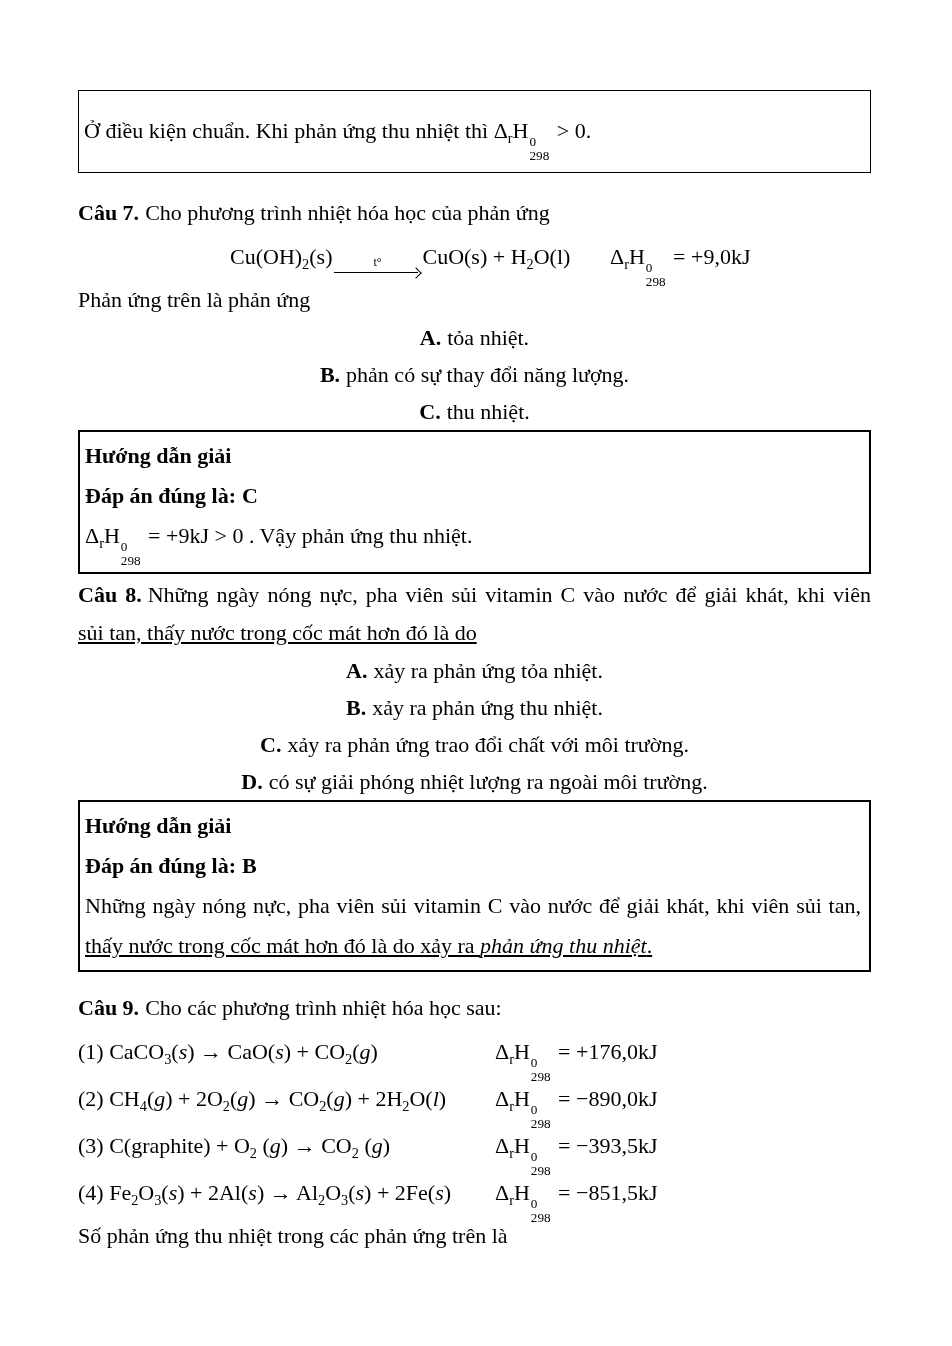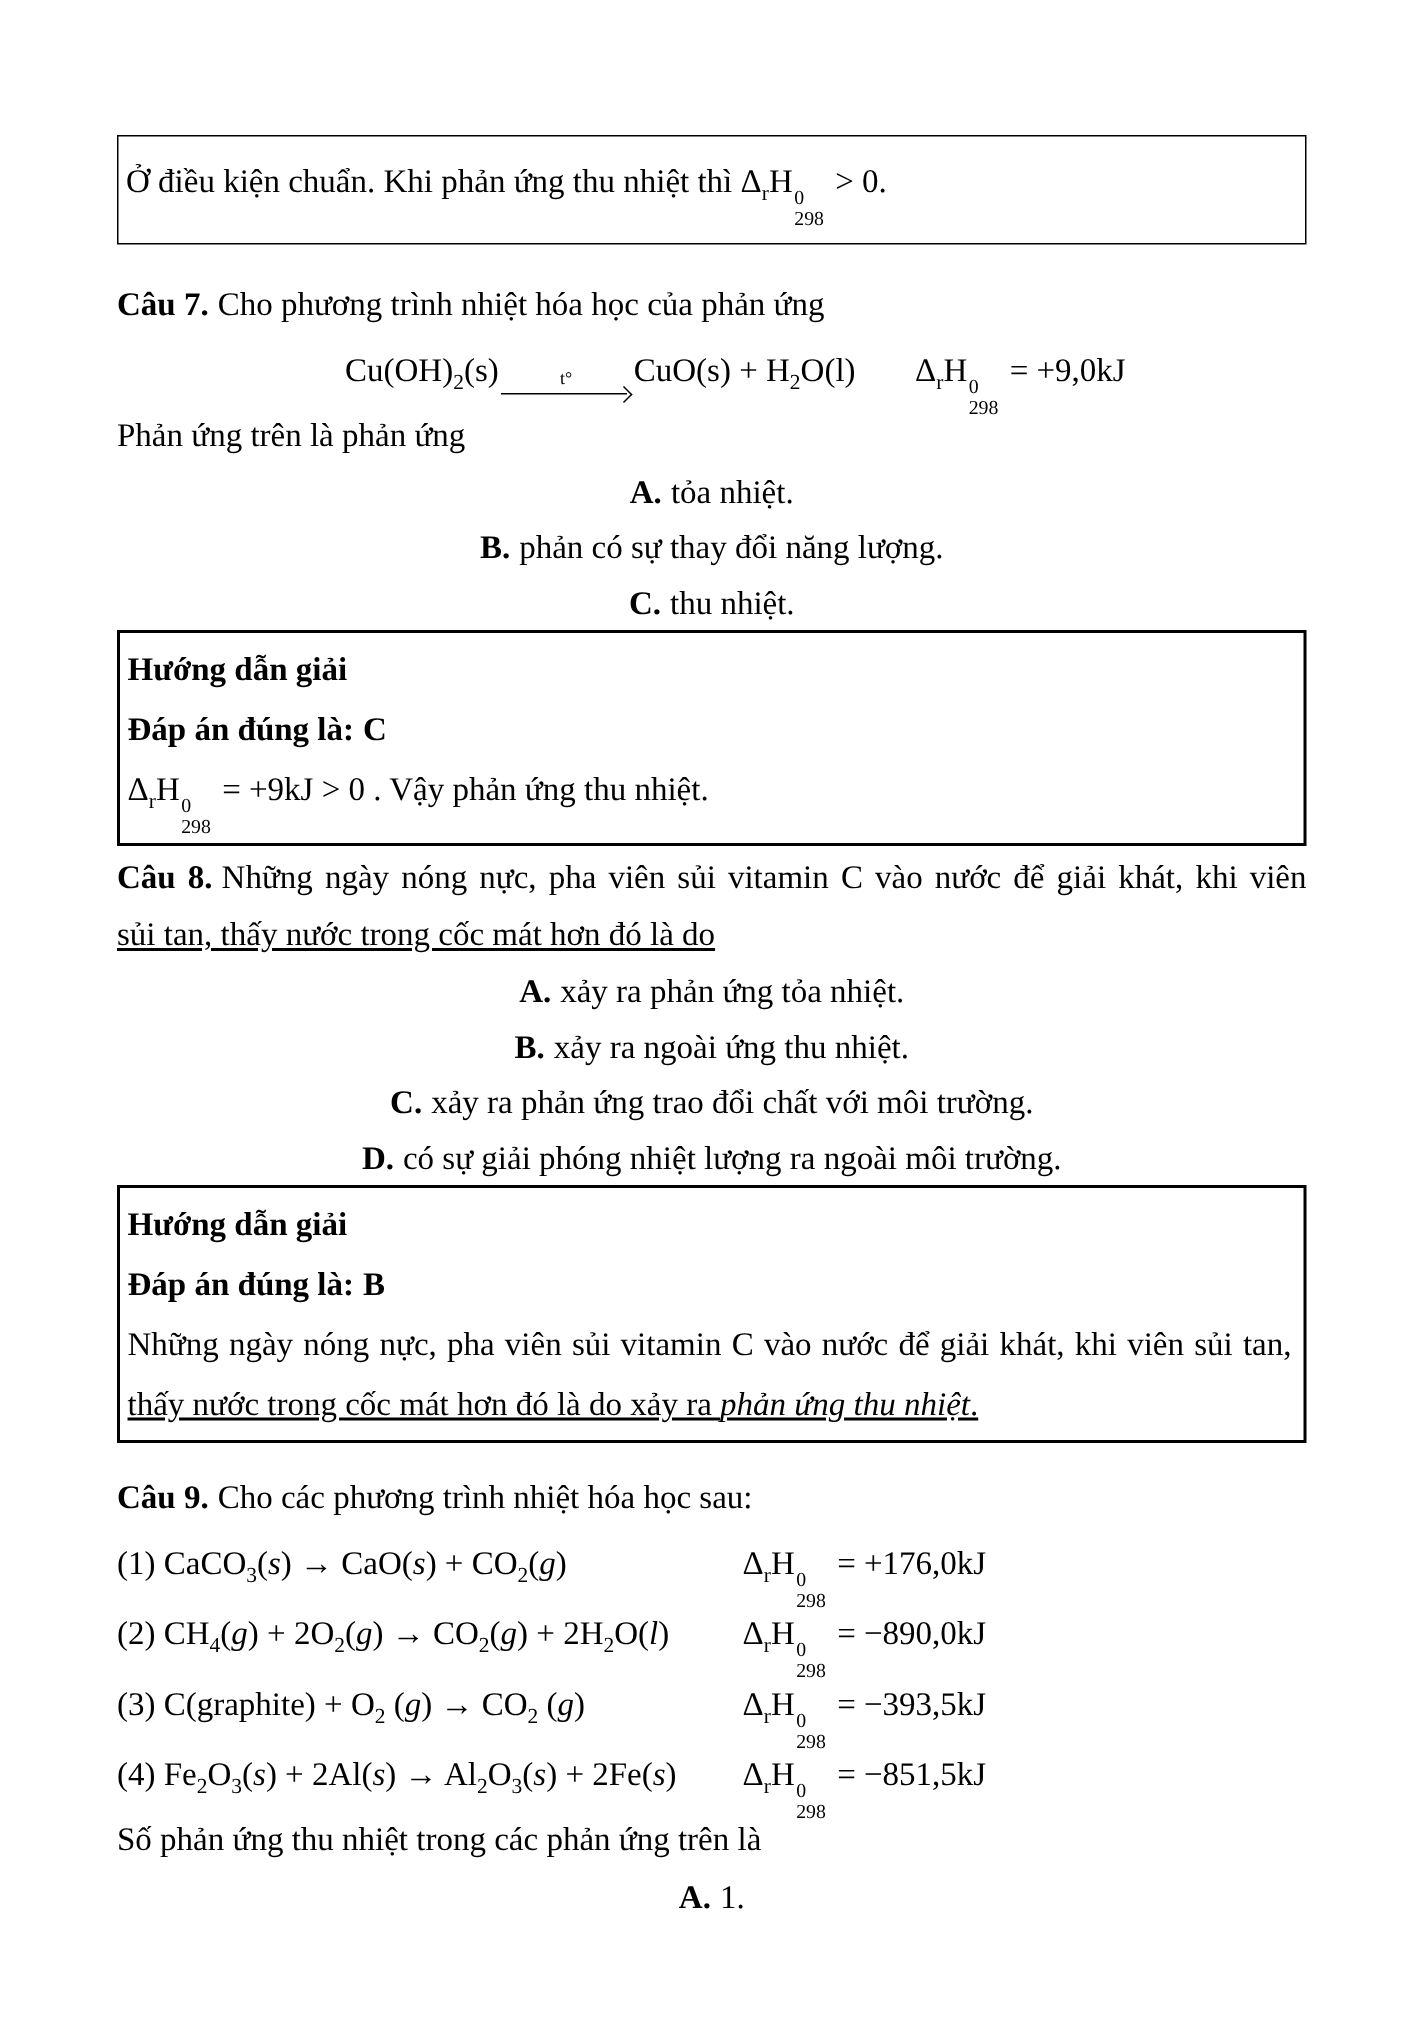--- a/index.html
+++ b/index.html
@@ -13,21 +13,21 @@
     overflow: hidden;
   }
   .content { position: absolute; left: 78px; top: 90px; width: 793px; }
 
   p { margin: 0; }
   b { font-weight: bold; }
   i { font-style: italic; }
   sub, sup { font-size: 0.65em; line-height: 0; }
 
   
-  .note-box { border: 1px solid #000; padding: 10px 8px 8px 5px; }
+  .note-box { border: 1px solid #000; padding: 20px 8px 8px 5px; }
   .note-box .line { line-height: 40px; }
   .sol-box { border: 2px solid #000; padding: 4px 8px 4px 5px; }
   .sol-box .line { line-height: 40px; }
 
   .q-head { margin-top: 20px; line-height: 40px; }
   .lead { line-height: 38px; font-family: Liberation Serif, serif; }
   .opt { line-height: 37px; text-align: center; }
   .opt-label, .q-label { margin-right: 6px; }
 
   
@@ -114,21 +114,21 @@
           <span class="b">298</span>
         </span> = +9kJ &gt; 0 . Vậy phản ứng thu nhiệt.</p>
   </div>
 
   <div style="margin-top:2px;">
     <span class="jline"><b class="q-label">Câu 8.</b><span>Những ngày nóng nực, pha viên sủi vitamin C vào nước để giải khát, khi viên</span></span>
     <span class="nline">sủi tan, thấy nước trong cốc mát hơn đó là do</span>
   </div>
 
   <p class="opt"><b class="opt-label">A.</b><span>xảy ra phản ứng tỏa nhiệt.</span></p>
-  <p class="opt"><b class="opt-label">B.</b><span>xảy ra ngoài ứng thu nhiệt.</span></p>
+  <p class="opt"><b class="opt-label">B.</b><span>xảy ra phản ứng thu nhiệt.</span></p>
   <p class="opt"><b class="opt-label">C.</b><span>xảy ra phản ứng trao đổi chất với môi trường.</span></p>
   <p class="opt"><b class="opt-label">D.</b><span>có sự giải phóng nhiệt lượng ra ngoài môi trường.</span></p>
 
   <div class="sol-box">
     <p class="line"><b>Hướng dẫn giải</b></p>
     <p class="line"><b class="q-label">Đáp án đúng là:</b><b>B</b></p>
     <span class="jline">Những ngày nóng nực, pha viên sủi vitamin C vào nước để giải khát, khi viên sủi tan,</span>
     <span class="nline">thấy nước trong cốc mát hơn đó là do xảy ra <i>phản ứng thu nhiệt</i>.</span>
   </div>
 
@@ -160,15 +160,14 @@
   <div class="q9-row">
     <span class="q9-f">(4) Fe<sub>2</sub>O<sub>3</sub>(<i>s</i>) + 2Al(<i>s</i>) → Al<sub>2</sub>O<sub>3</sub>(<i>s</i>) + 2Fe(<i>s</i>)</span>
     <span class="q9-dh">Δ<sub>r</sub>H<span class="stack">
           <span class="t">0</span>
           <span class="b">298</span>
         </span> = −851,5kJ</span>
   </div>
 
   <p class="lead" style="line-height:40px;">Số phản ứng thu nhiệt trong các phản ứng trên là</p>
 
-  <p class="opt"><b class="opt-label">A.</b><span>1.</span></p>
 
 </div>
 
 </body></html>

